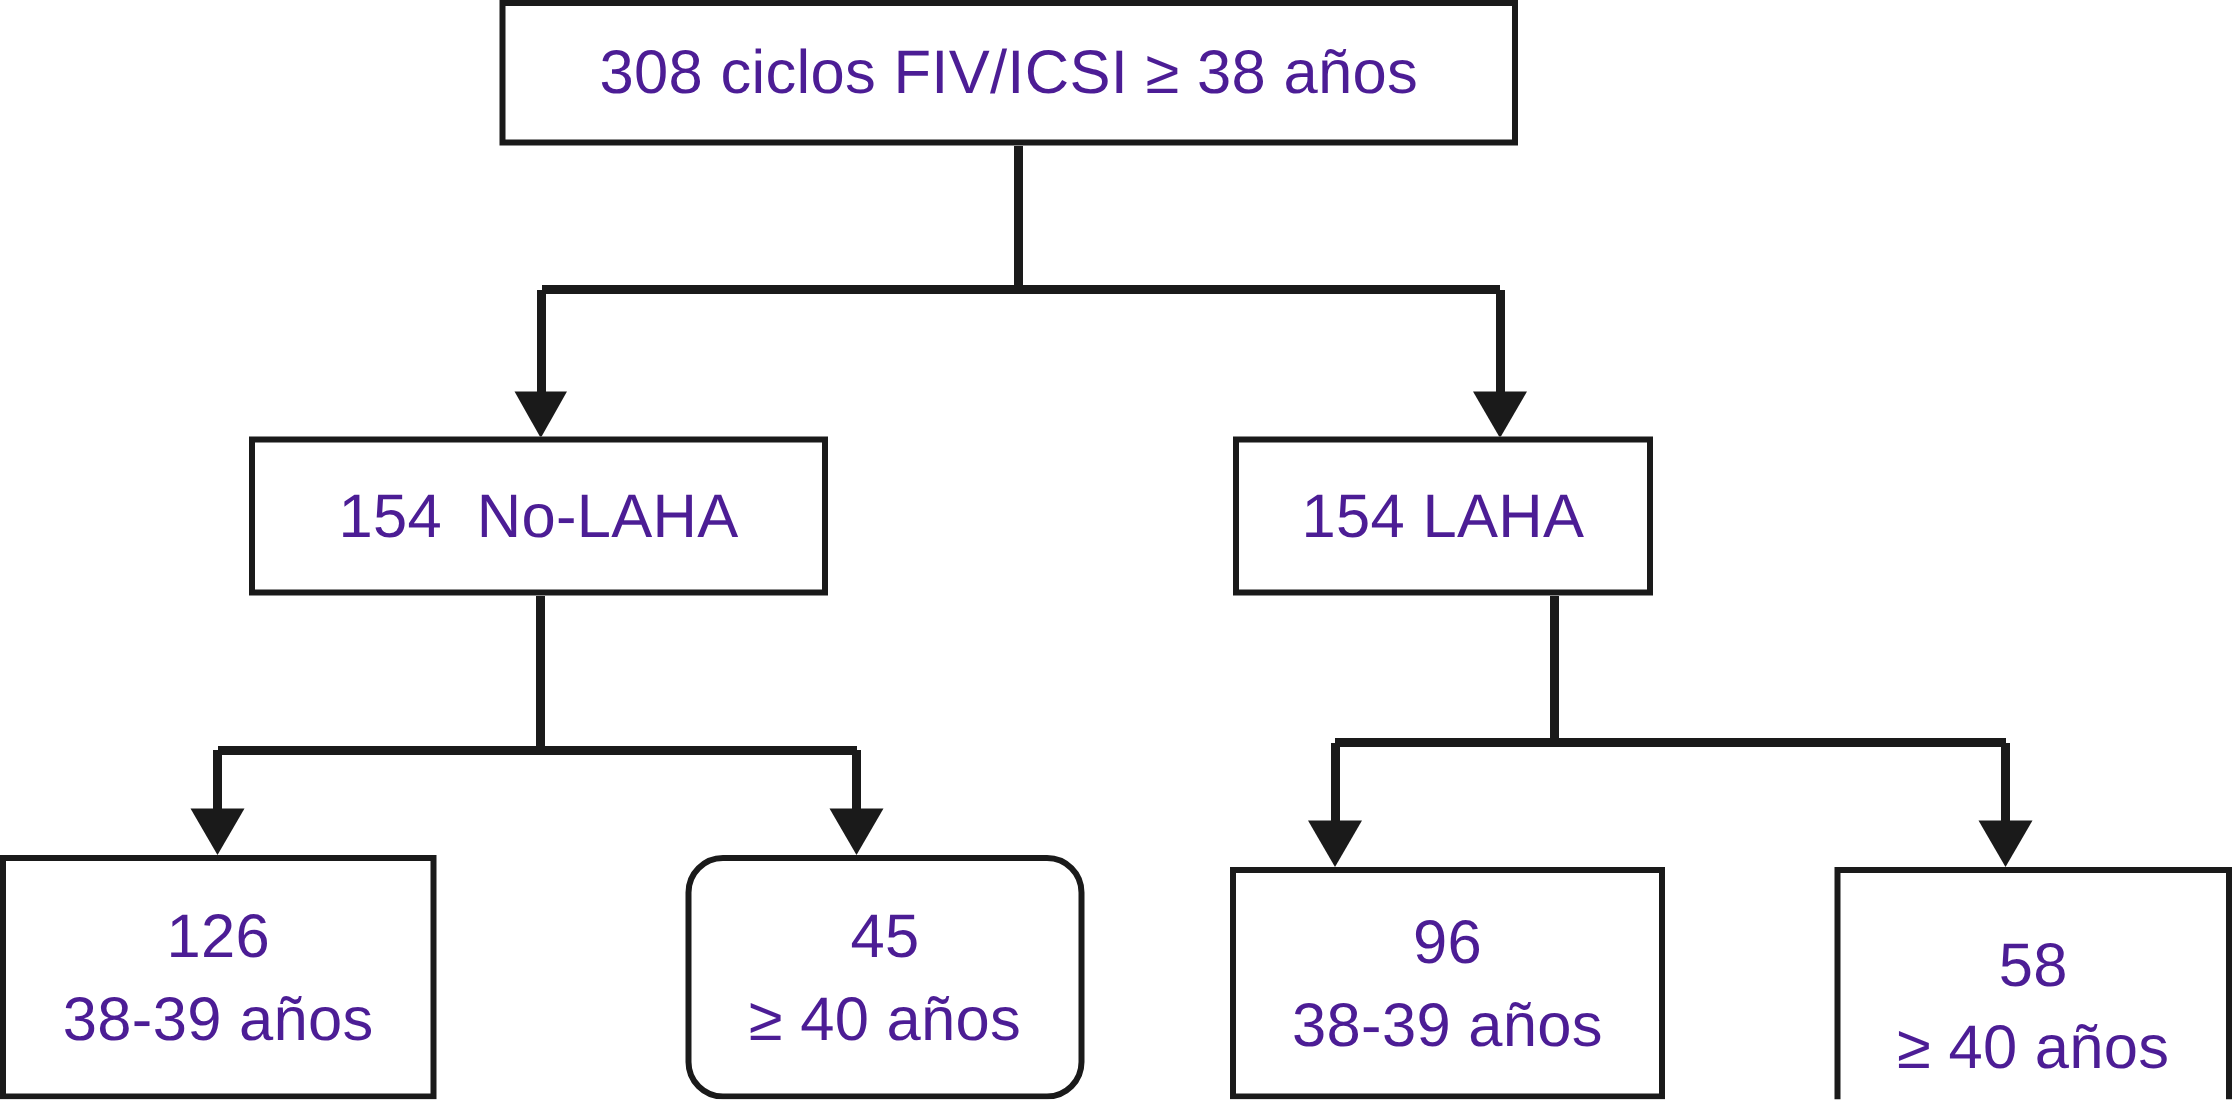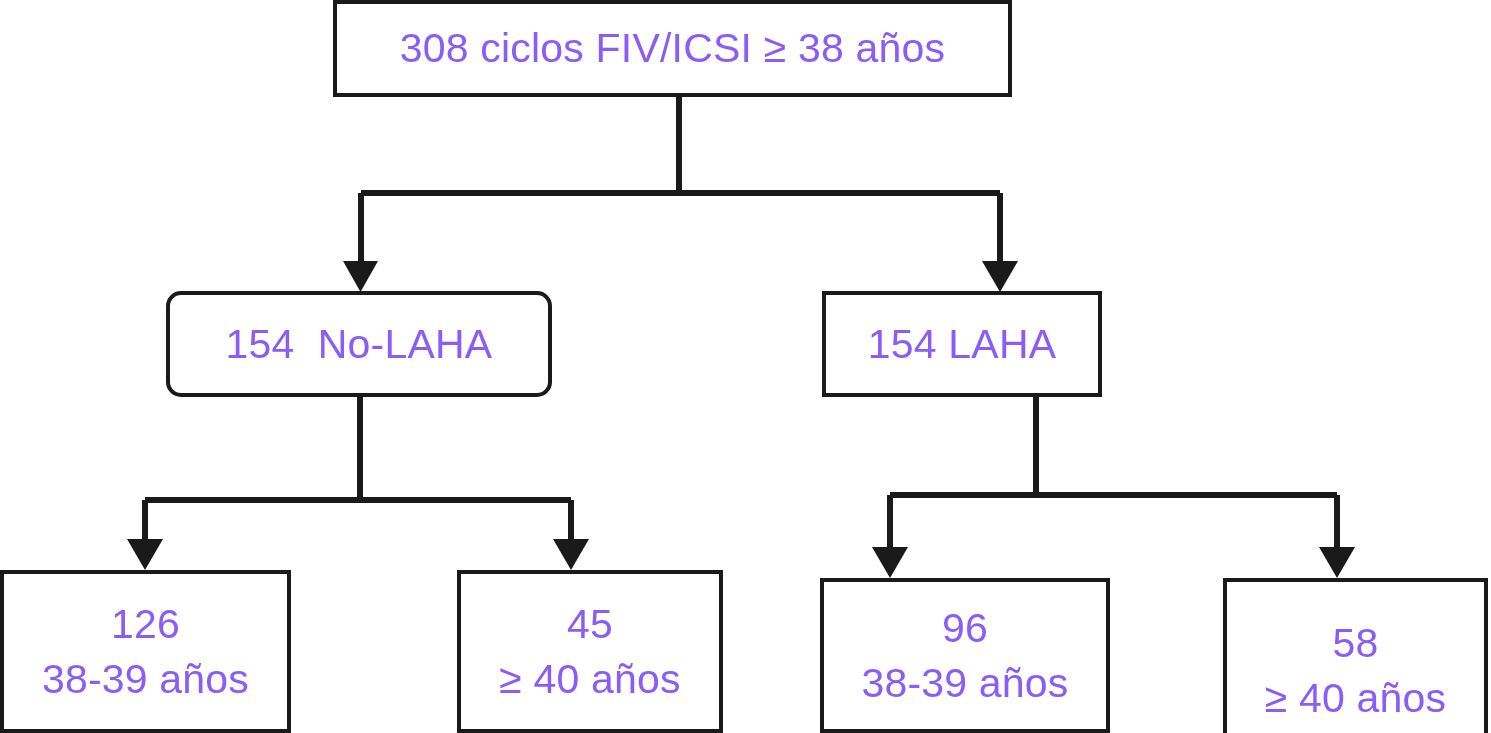--- a/index.html
+++ b/index.html
@@ -35,32 +35,32 @@
     align-items: center;
     justify-content: center;
     text-align: center;
     z-index: 2;
   }
   .node-line {
     font-size: 41px;
     line-height: 1.22;
     letter-spacing: 0.2px;
     white-space: pre;
-    color: #8b5cf6;
+    color: #4c1d95;
   }
   .node-line.secondary {
     margin-top: 4px;
   }
 
   
   #node-root      { left: 333px; top: 0px;   width: 679px; height: 97px; }
-  #node-nolaha    { left: 166px; top: 291px; width: 386px; height: 106px; border-radius: 15px; }
+  #node-nolaha    { left: 166px; top: 291px; width: 386px; height: 106px; }
   #node-laha      { left: 822px; top: 291px; width: 280px; height: 106px; }
   #node-nolaha-38 { left: 0px;   top: 570px; width: 291px; height: 163px; }
-  #node-nolaha-40 { left: 457px; top: 570px; width: 266px; height: 163px; }
+  #node-nolaha-40 { left: 457px; top: 570px; width: 266px; height: 163px; border-radius: 25px; }
   #node-laha-38   { left: 820px; top: 578px; width: 290px; height: 155px; }
   #node-laha-40   { left: 1223px; top: 578px; width: 265px; height: 185px; }
 </style>
 </head>
 <body>
 
 <div id="flowchart-root">
 
   <svg id="flow-svg" viewBox="0 0 1491 733">
     <g stroke="#1a1a1a" stroke-width="6" fill="none" shape-rendering="crispEdges">

